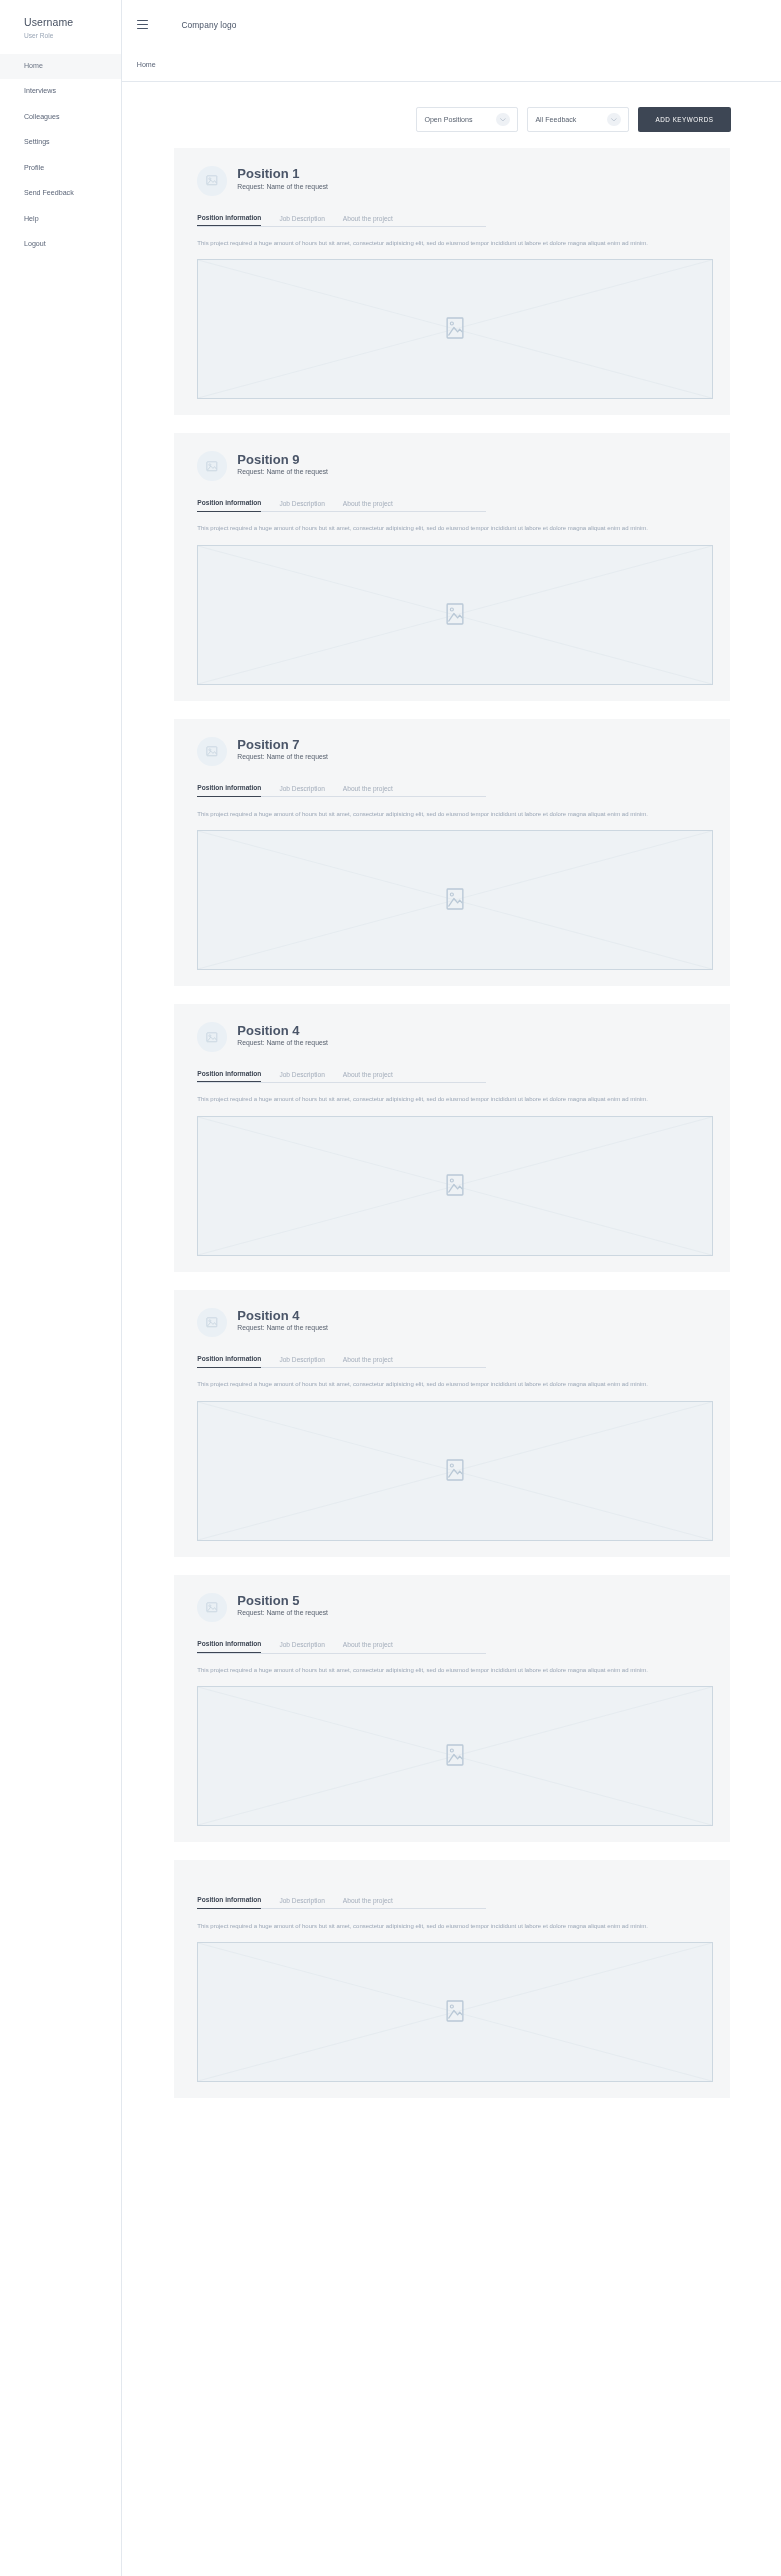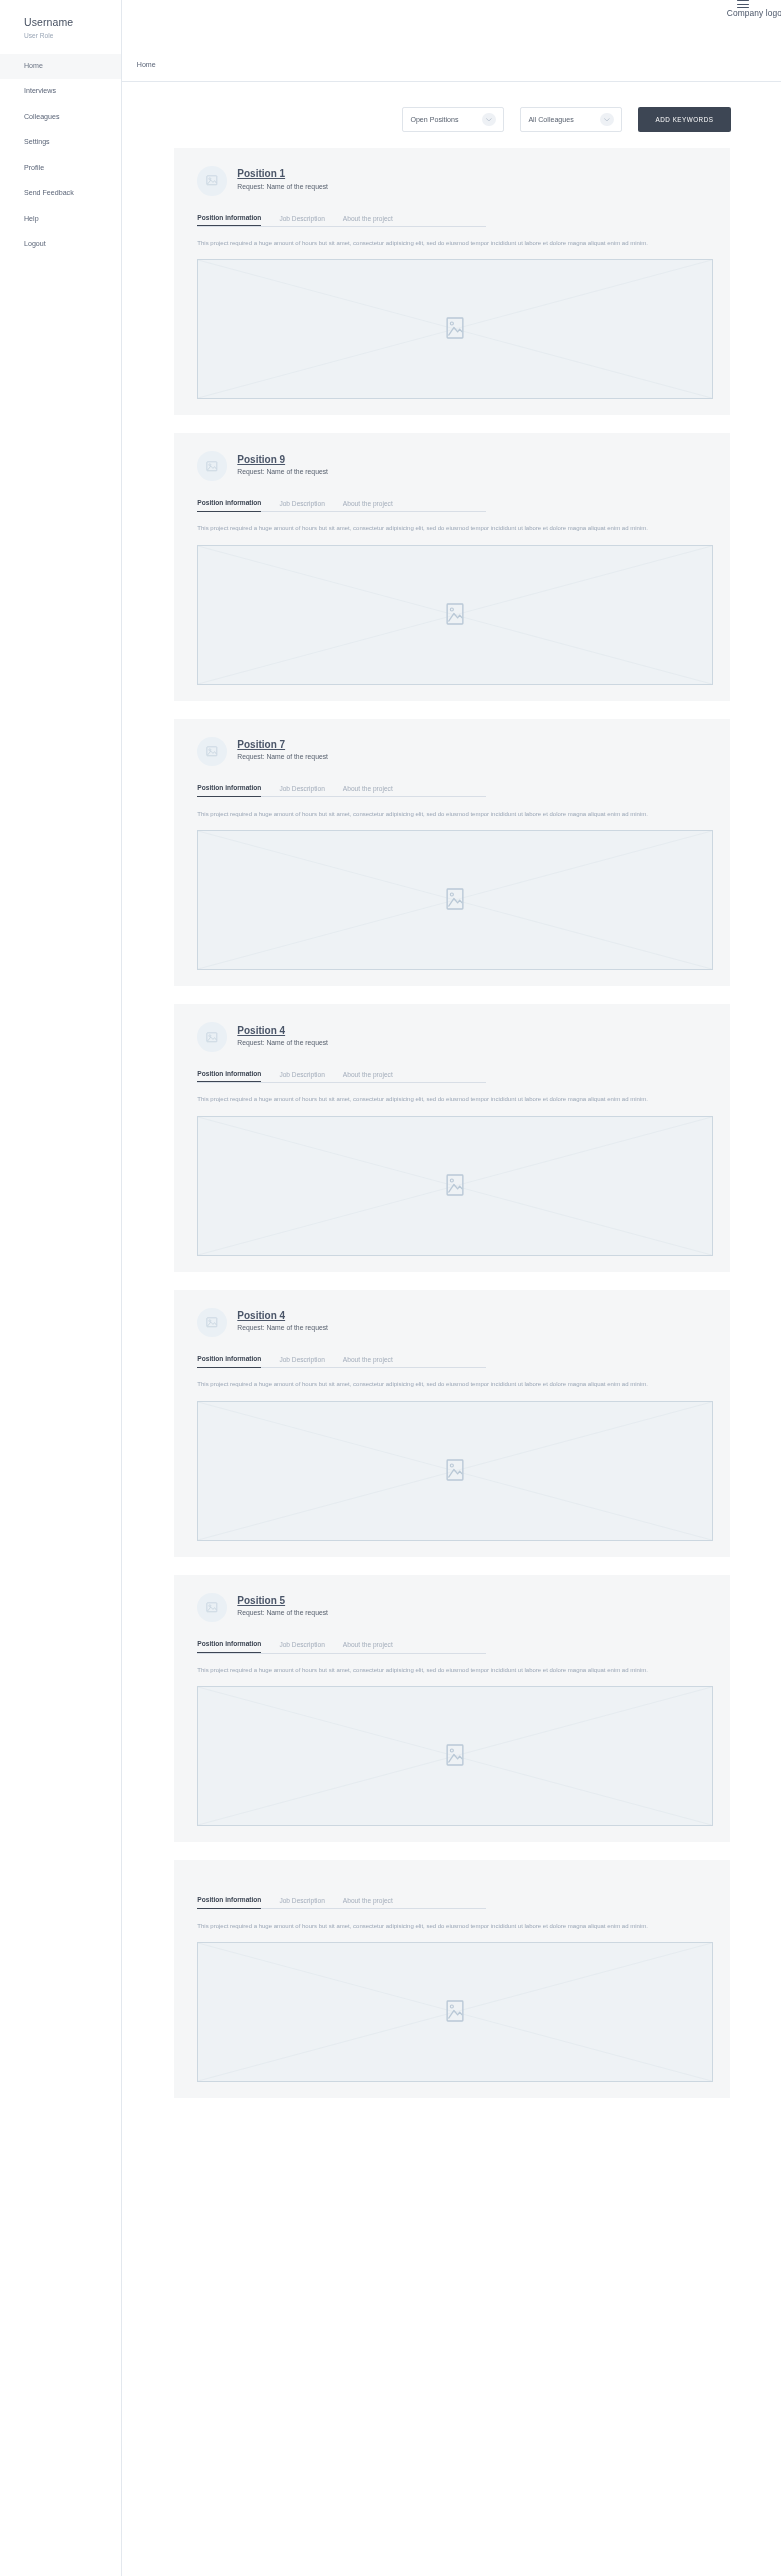--- a/index.html
+++ b/index.html
@@ -74,24 +74,23 @@
     height: 2576px;
     background: #ffffff;
     display: flex;
     flex-direction: column;
   }
 
   .topbar {
     height: 49px;
     min-height: 49px;
     display: flex;
-    align-items: flex-end;
+    align-items: center;
     background: #ffffff;
     padding-left: 14.8px;
-    flex-direction: column;
   }
   .hamburger {
     width: 11.6px;
     height: 8.4px;
     display: flex;
     flex-direction: column;
     justify-content: space-between;
     cursor: pointer;
     margin-right: 33px;
   }
@@ -126,21 +125,21 @@
     flex: 1;
     background: #ffffff;
     padding: 0;
   }
 
   
   .filter-row {
     display: flex;
     justify-content: flex-end;
     align-items: center;
-    gap: 16px;
+    gap: 9px;
     padding: 25px 51px 16px 0;
   }
 
   .select-box {
     position: relative;
     width: 102px;
     height: 25px;
     border: 0.5px solid #dfe4ea;
     border-radius: 2.1px;
     background: #ffffff;
@@ -203,25 +202,24 @@
     min-width: 29.5px;
     border-radius: 50%;
     background: #eaf0f5;
     display: flex;
     align-items: center;
     justify-content: center;
   }
   .avatar svg { display: block; }
 
   .card-title {
-    font-size: 10px;
+    font-size: 13px;
     font-weight: 700;
     color: #4a5568;
     line-height: 10.5px;
-    text-decoration: underline;
   }
   .card-sub {
     font-size: 6.8px;
     color: #58616f;
     line-height: 10.5px;
     margin-top: 1.6px;
   }
 
   
   .tabs {
@@ -337,21 +335,21 @@
         <div class="select-box">
           <span class="select-label">Open Positions</span>
           <span class="chev-wrap">
             <svg width="5.8" height="3.7" viewBox="0 0 11 7">
                 <path d="M1 1.3 L5.5 5.6 L10 1.3" fill="none" stroke="#b6c0cc" stroke-width="1.5" stroke-linecap="round" stroke-linejoin="round"></path>
               </svg>
           </span>
         </div>
 
         <div class="select-box">
-          <span class="select-label">All Colleagues</span>
+          <span class="select-label">All Feedback</span>
           <span class="chev-wrap">
             <svg width="5.8" height="3.7" viewBox="0 0 11 7">
                 <path d="M1 1.3 L5.5 5.6 L10 1.3" fill="none" stroke="#b6c0cc" stroke-width="1.5" stroke-linecap="round" stroke-linejoin="round"></path>
               </svg>
           </span>
         </div>
 
         <button class="btn-primary">ADD KEYWORDS</button>
       </div>
 

